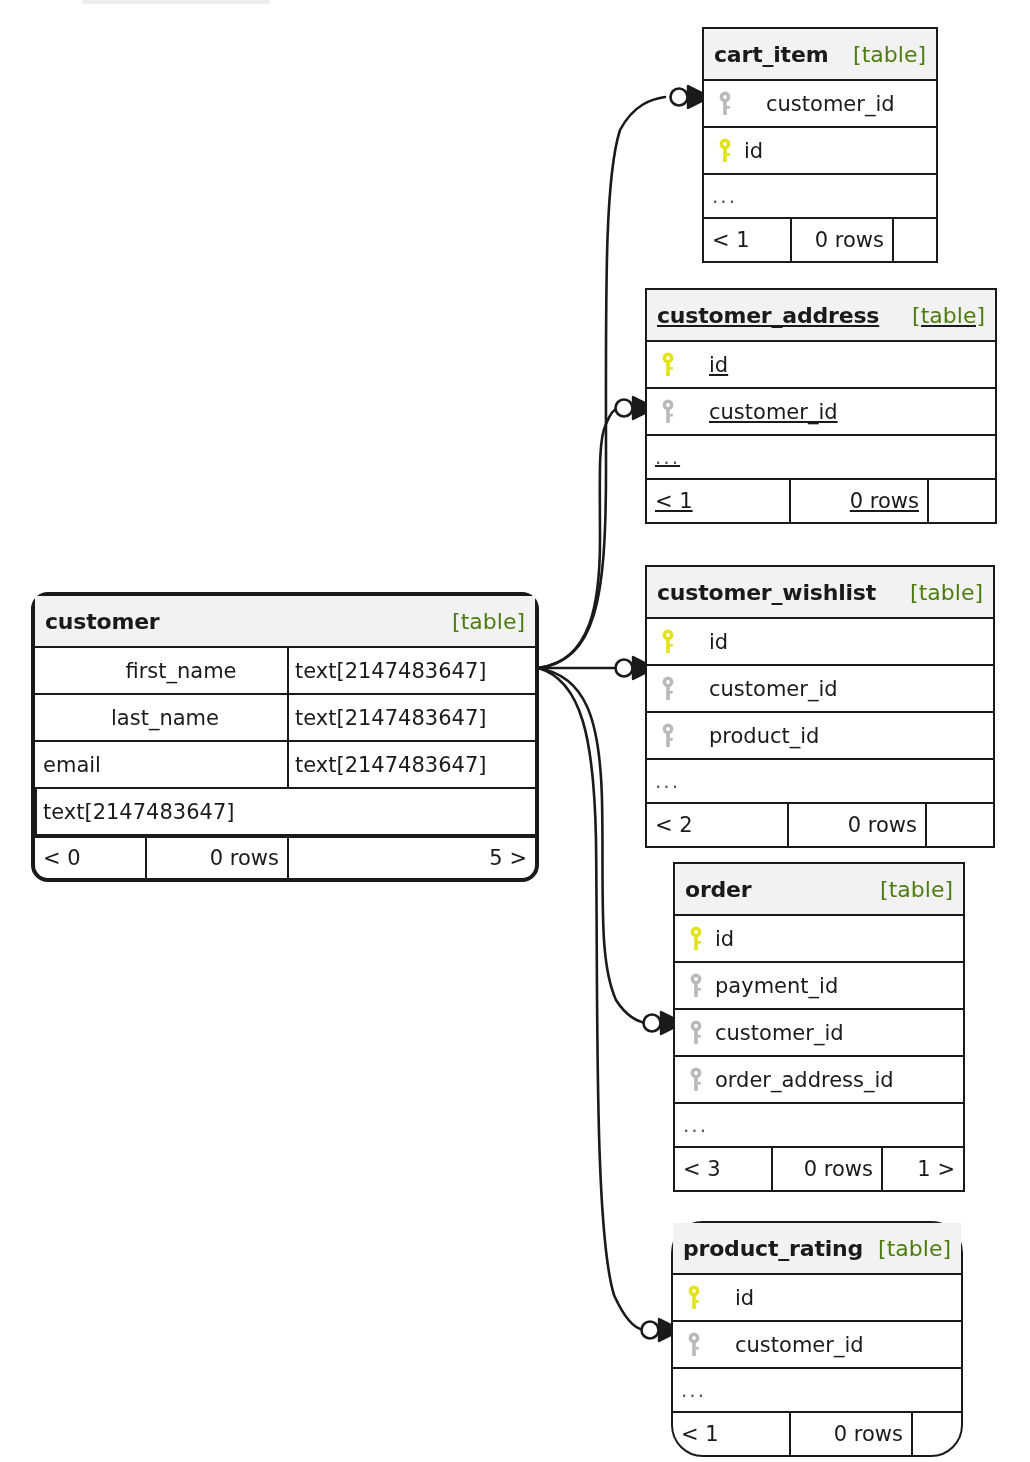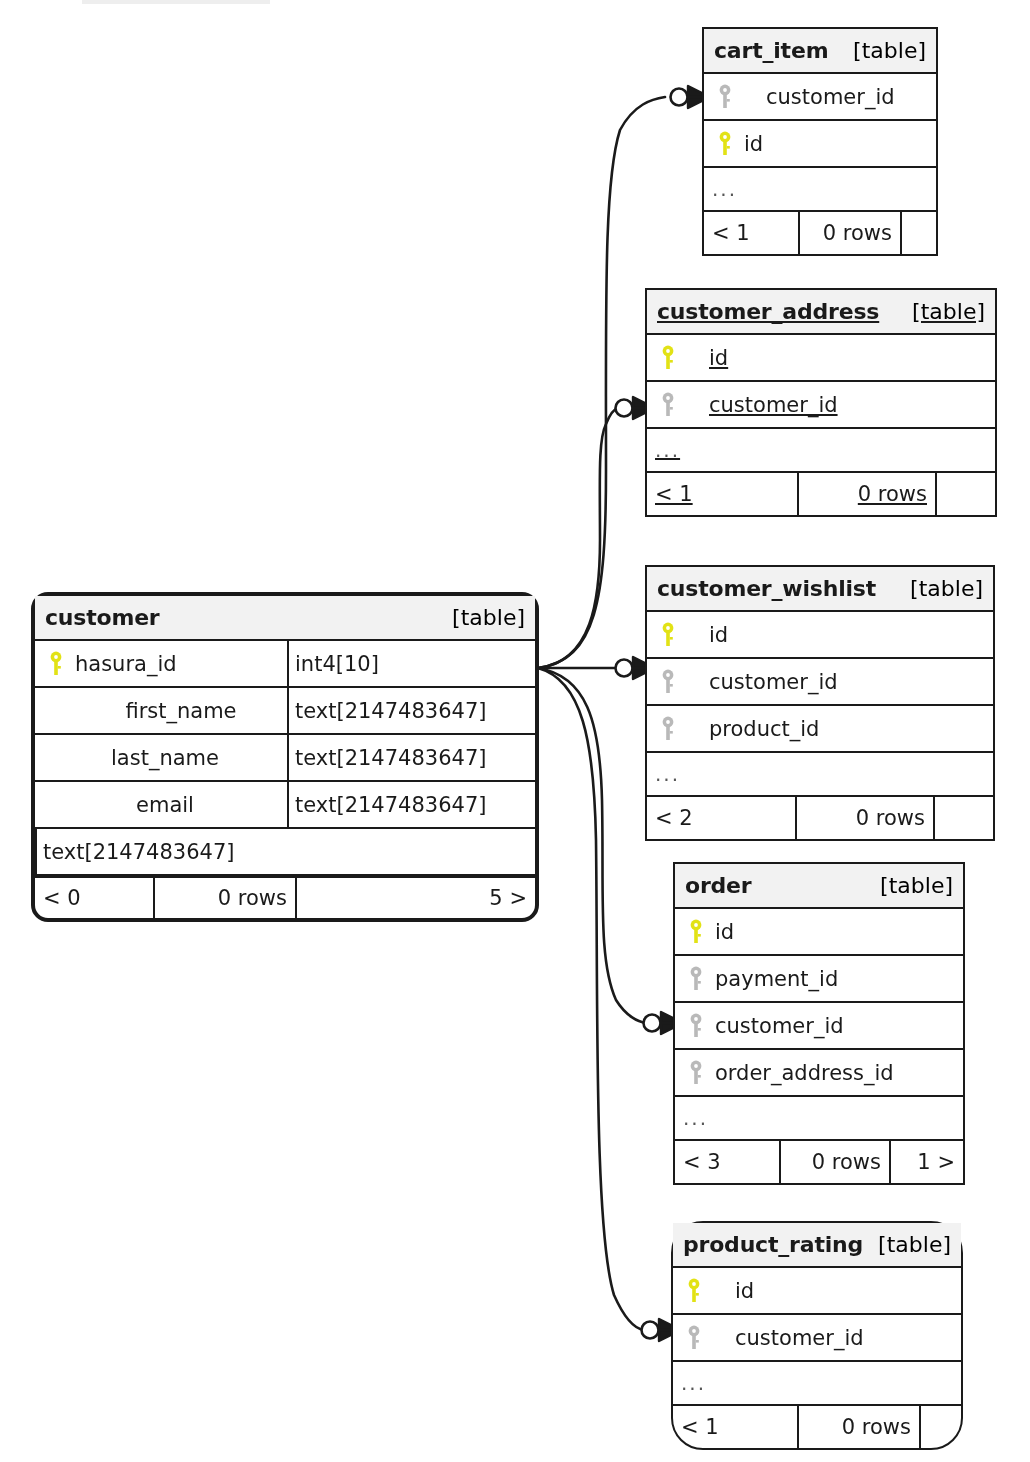--- a/index.html
+++ b/index.html
@@ -59,30 +59,30 @@
   }
 
   .tbl-header {
     background: #f2f2f2;
     border-bottom: 2px solid #1a1a1a;
     display: flex;
     align-items: center;
     justify-content: space-between;
     padding: 1px 10px;
     box-sizing: border-box;
-    height: 45px;
+    height: 52px;
     white-space: nowrap;
   }
   .tbl-name {
     font-weight: bold;
     font-size: 22px;
     letter-spacing: -0.2px;
   }
   .tbl-kind {
-    color: #000000;
+    color: #4d7c0f;
     font-size: 22px;
     margin-left: 10px;
   }
 
   .tbl-row {
     display: flex;
     align-items: stretch;
     border-bottom: 2px solid #1a1a1a;
     height: 47px;
     box-sizing: border-box;
@@ -146,21 +146,21 @@
   }
   .foot-cell {
     display: flex;
     align-items: center;
     box-sizing: border-box;
     padding: 0 8px;
     white-space: nowrap;
     font-size: 21px;
   }
   .foot-left   { justify-content: flex-start; }
-  .foot-mid    { justify-content: flex-end; border-left: 2px solid #1a1a1a; margin-left: 8px; }
+  .foot-mid    { justify-content: flex-end; border-left: 2px solid #1a1a1a; }
   .foot-right  { justify-content: flex-end; border-left: 2px solid #1a1a1a; }
 </style>
 </head>
 <body>
 
 <div id="canvas">
 
   <div class="top-sliver"></div>
 
   <svg id="edges" viewBox="0 0 1030 1462" width="1030" height="1462">
@@ -321,51 +321,37 @@
       <div class="foot-cell foot-right" style="flex:1 1 auto;"></div>
     </div>
   </div>
 
   <div class="table-box focused" style="left:31px; top:592px; width:508px;">
     <div class="tbl-header">
       <span class="tbl-name">customer</span>
       <span class="tbl-kind">[table]</span>
     </div>
 
-    <div class="tbl-row indent-small">
-      <div class="col-name-cell">
-        <span class="key-slot">
-          <svg class="key-ico" width="14" height="26" viewBox="0 0 14 26">
-              <circle cx="7" cy="6" r="5.4" fill="#e2e215"></circle>
-              <circle cx="7" cy="6" r="1.9" fill="#ffffff"></circle>
-              <rect x="5.2" y="10" width="3.6" height="14" fill="#e2e215"></rect>
-              <rect x="8.8" y="15" width="3" height="2.6" fill="#e2e215"></rect>
-            </svg>
-        </span>
-        <span class="col-label">hasura_id</span>
-      </div>
-      <div class="col-type-cell" style="width:248px;">int4[10]</div>
-    </div>
 
     <div class="tbl-row">
       <div class="col-name-cell" style="justify-content:center;margin-left:32px;">
         <span class="col-label">first_name</span>
       </div>
       <div class="col-type-cell" style="width:248px;">text[2147483647]</div>
     </div>
 
     <div class="tbl-row">
       <div class="col-name-cell" style="justify-content:center;">
         <span class="col-label">last_name</span>
       </div>
       <div class="col-type-cell" style="width:248px;">text[2147483647]</div>
     </div>
 
     <div class="tbl-row">
-      <div class="col-name-cell" style="justify-content:center;">
+      <div class="col-name-cell" style="justify-content:flex-start;">
         <span class="col-label">email</span>
       </div>
       <div class="col-type-cell" style="width:248px;">text[2147483647]</div>
     </div>
 
     <div class="tbl-row">
       <div class="col-type-cell" style="width:248px;">text[2147483647]</div>
     </div>
 
     <div class="tbl-footer" style="border-top:2px solid #1a1a1a;">

